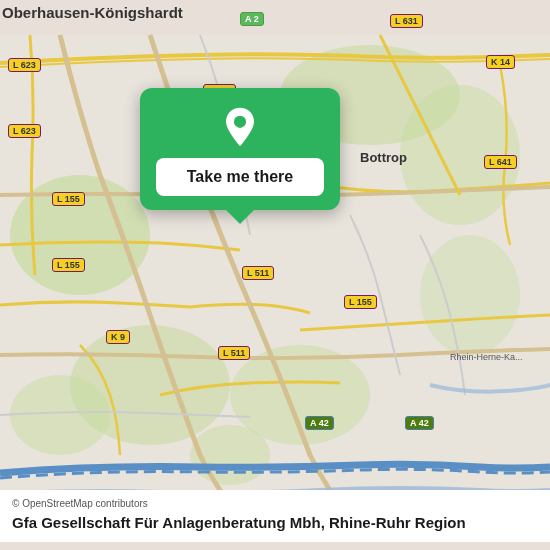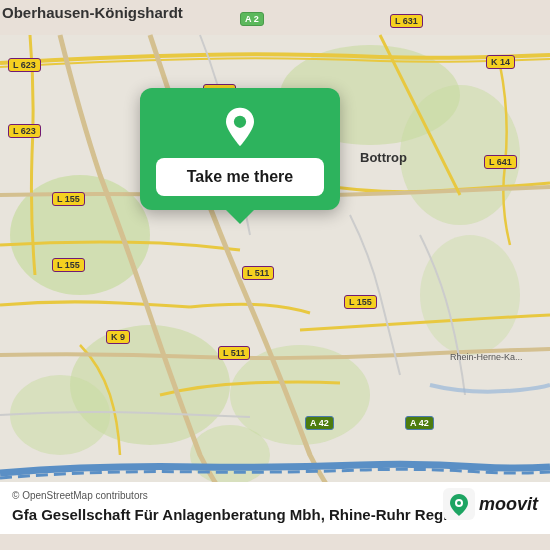--- a/index.html
+++ b/index.html
@@ -71,21 +71,21 @@
       width: 0;
       height: 0;
       border-left: 14px solid transparent;
       border-right: 14px solid transparent;
       border-top: 14px solid #2db35d;
     }
 
     
     #bottom-bar {
       position: absolute;
-      bottom: 16px; left: 0; right: 0;
+      bottom: 8px; left: 0; right: 0;
       background: white;
       padding: 8px 12px 10px;
     }
 
     #attribution {
       font-size: 10px;
       color: #555;
       margin-bottom: 4px;
     }
 
@@ -245,25 +245,15 @@
 
     <button id="take-me-button">Take me there</button>
   </div>
 
   <div id="bottom-bar">
     <div id="attribution">
       <span>© OpenStreetMap contributors</span>
     </div>
     <div id="place-name">Gfa Gesellschaft Für Anlagenberatung Mbh, Rhine-Ruhr Region</div>
 
-    <div id="moovit-logo">
-      <svg id="moovit-icon" viewBox="0 0 32 32">
-        <rect width="32" height="32" rx="6" fill="#f5f5f5"></rect>
-        <circle cx="16" cy="14" r="8" fill="#1da462" opacity="0.2"></circle>
-        <path d="M16 6 C11 6 7 10 7 15 C7 21 16 28 16 28 C16 28 25 21 25 15 C25 10 21 6 16 6Z" fill="#1da462"></path>
-        <circle cx="16" cy="15" r="4" fill="white"></circle>
-        <circle cx="16" cy="15" r="2" fill="#1da462"></circle>
-      </svg>
-      <span id="moovit-text">moovit</span>
-    </div>
   </div>
 
 </div>
 
 </body></html>

